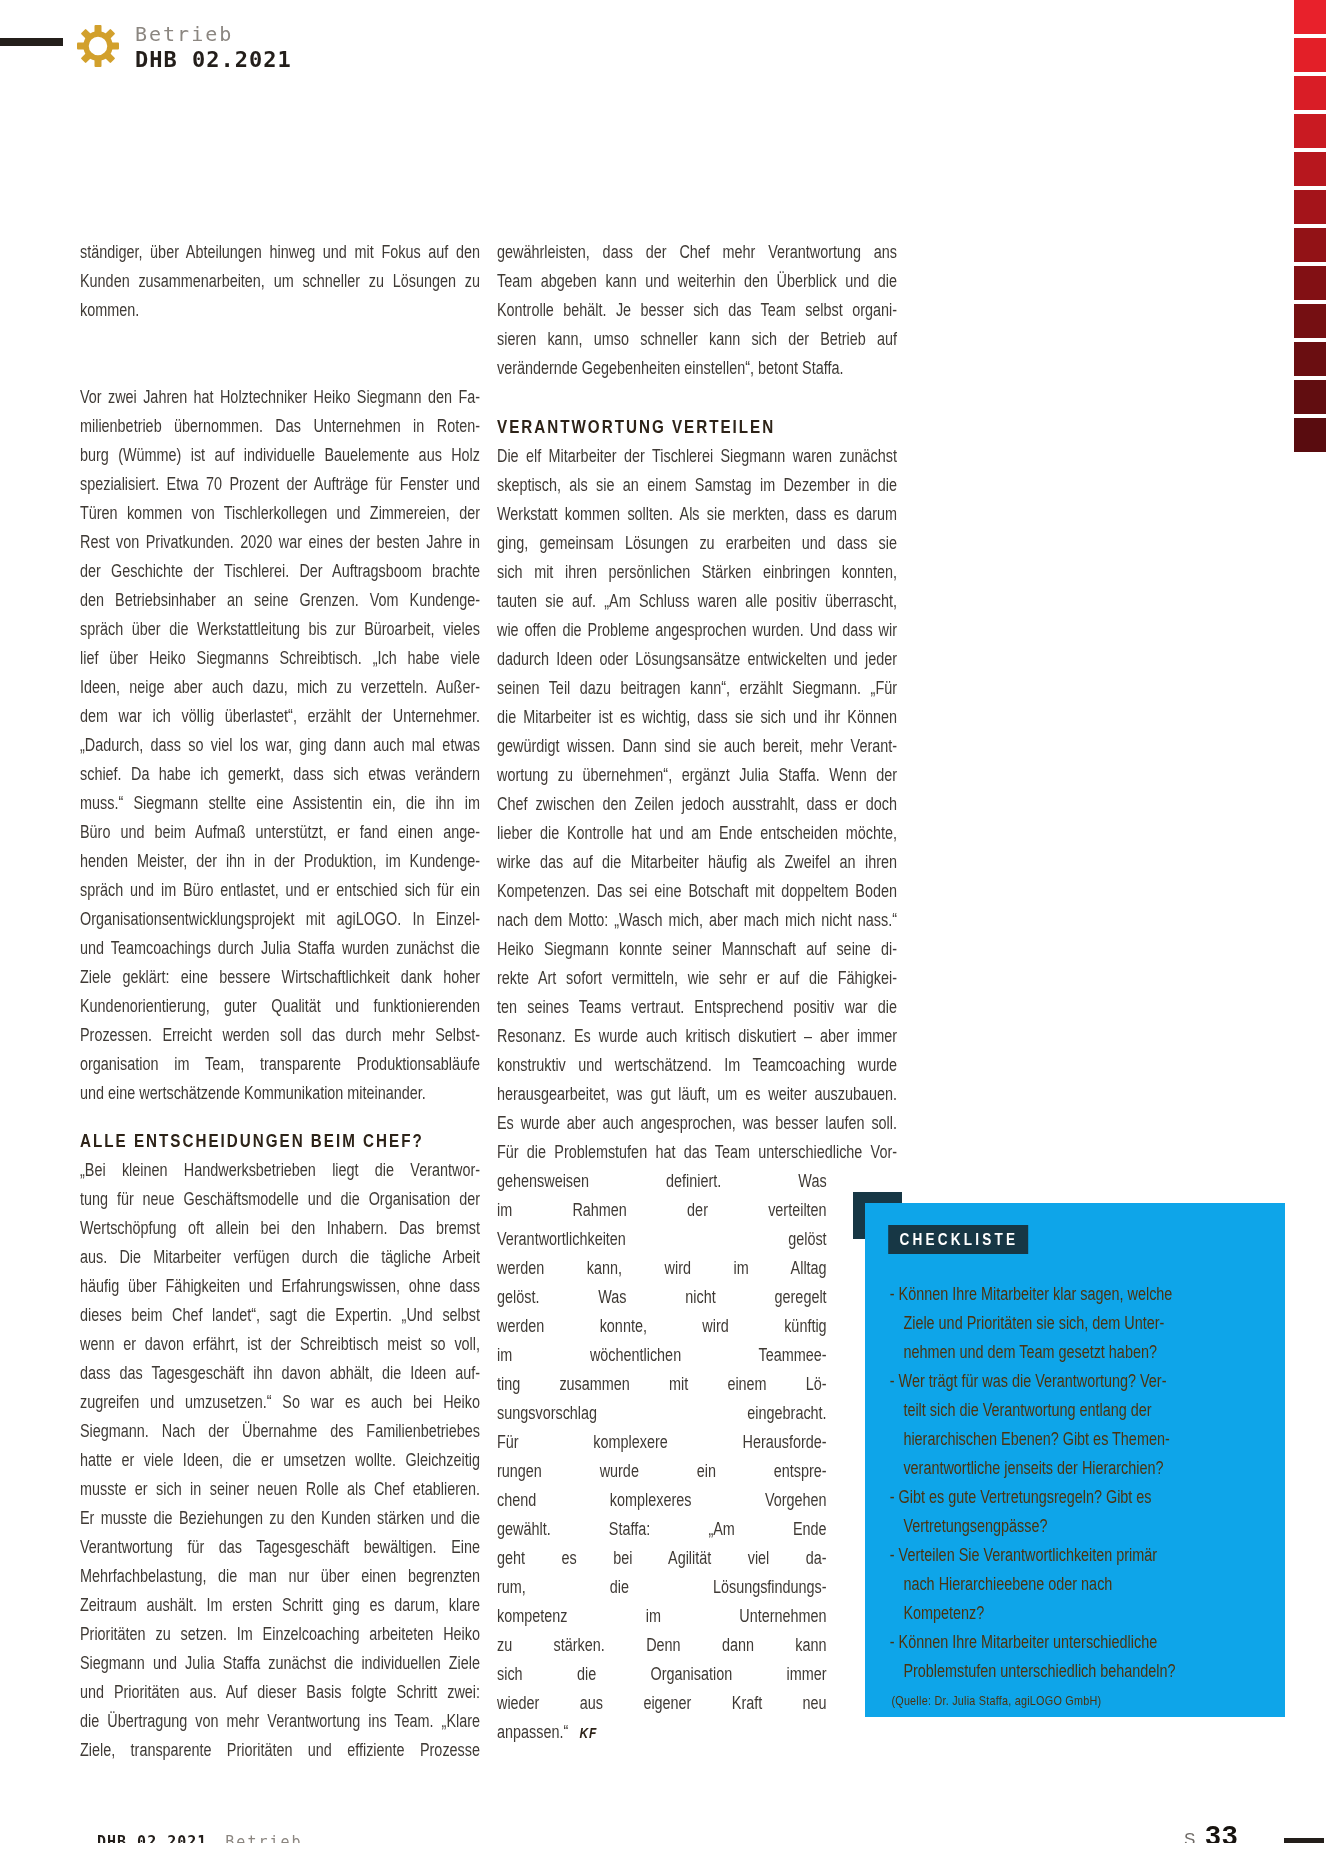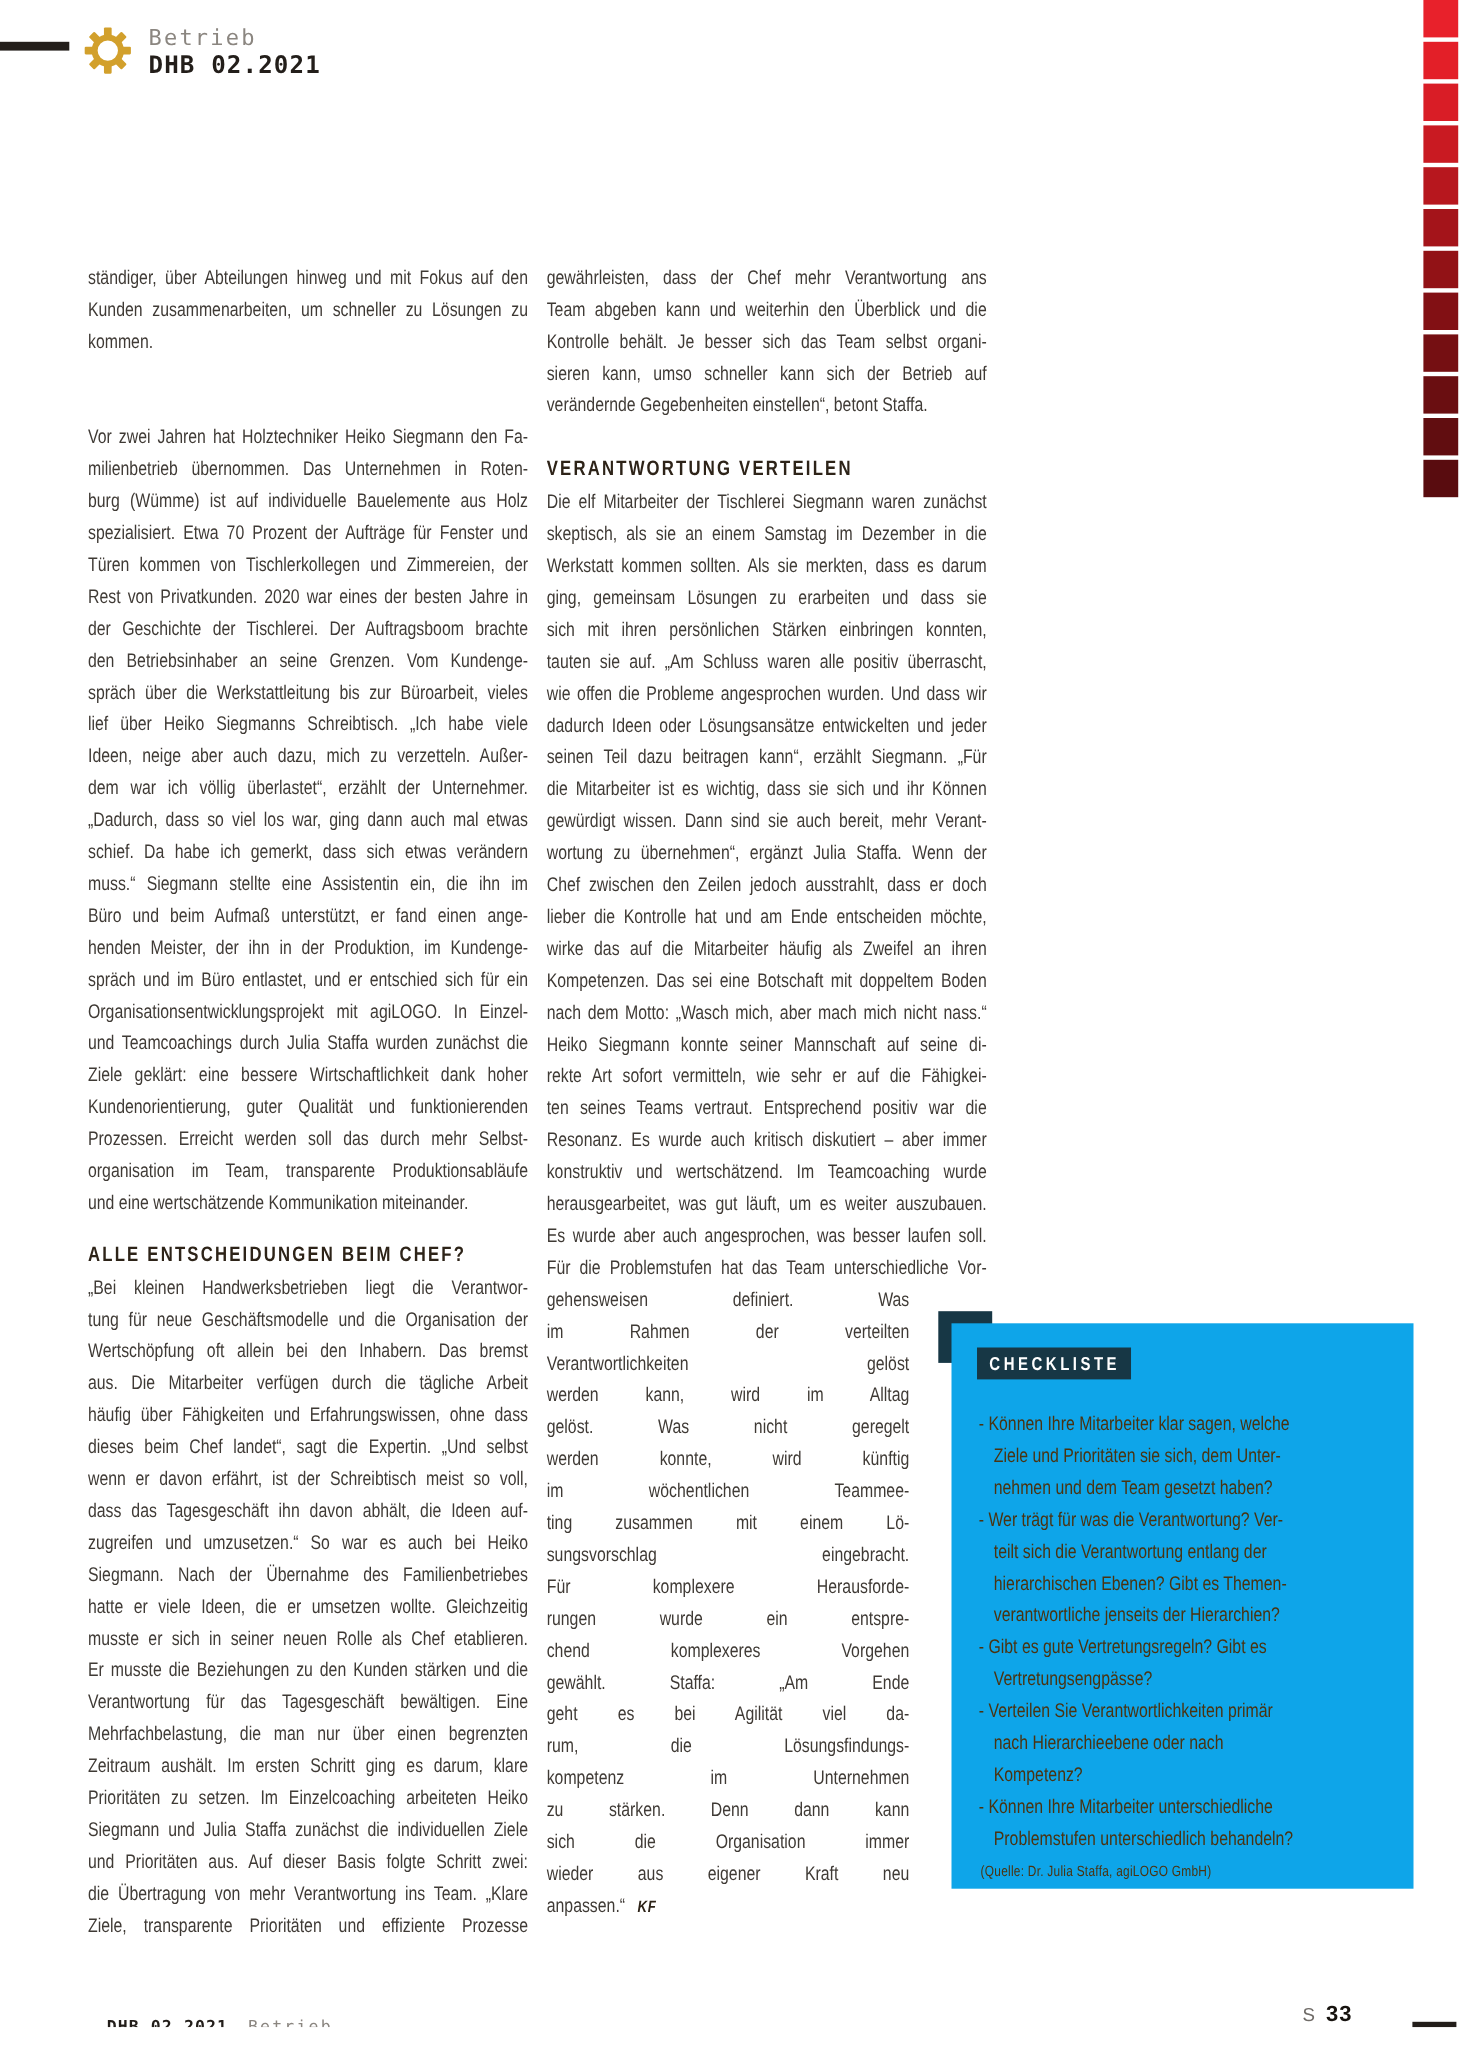--- a/index.html
+++ b/index.html
@@ -43,21 +43,21 @@
   .cl-cont { margin-left:17px; }
   .cl-source { margin:7px 0 0 33px; font-size:13.5px; color:#4b3310; letter-spacing:0.3px; }
 
   
   .footer-left { position:absolute; left:97px; top:1833px; display:flex; gap:18px; align-items:baseline;
                  font-family:"DejaVu Sans Mono", monospace; }
   .f-issue   { font-weight:bold; font-size:15px; letter-spacing:1px; color:#231e1a; }
   .f-section { font-size:15px; letter-spacing:2px; color:#8b8680; }
   .page-num { position:absolute; left:1184px; top:1820px; display:flex; align-items:baseline; gap:9px; }
   .pn-s { font-size:17px; color:#6f6b67; letter-spacing:1px; }
-  .pn-n { font-size:20px; font-weight:bold; color:#17130f; letter-spacing:1px; }
+  .pn-n { font-size:28px; font-weight:bold; color:#17130f; letter-spacing:1px; }
   .bottom-dash { position:absolute; left:1284px; top:1838px; width:40px; height:7px; background:#231e1a; }
 </style>
 </head>
 <body>
 
 <div class="page">
 
   <div class="top-dash"></div>
 
   <div class="header">

